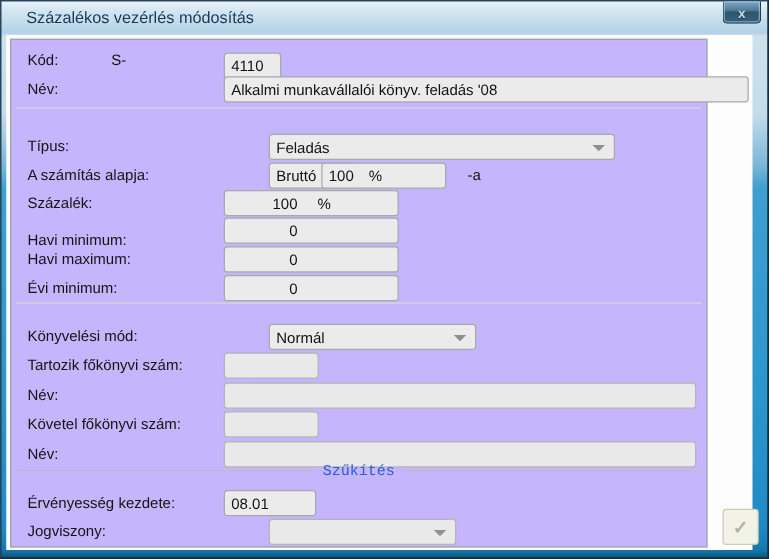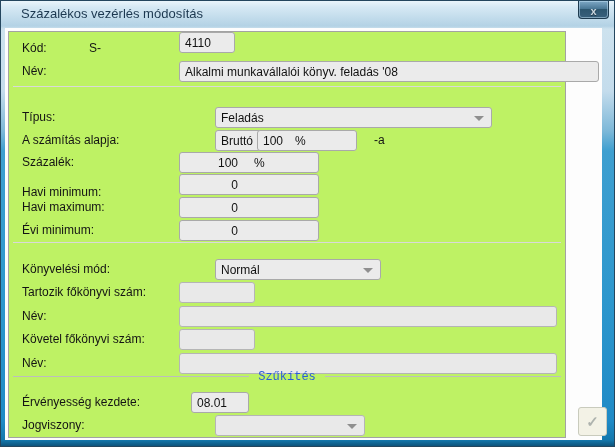--- a/index.html
+++ b/index.html
@@ -28,21 +28,21 @@
   .close-btn span{
     font-size:11px;font-weight:bold;color:#ccd8e0;line-height:16px;
     text-shadow:0 1px 1px rgba(0,0,0,.45);
   }
   .content{
     position:absolute;left:4px;top:27px;width:597px;height:412px;
     background:#fdfdfd;
   }
   .panel{
     position:absolute;left:3px;top:3px;width:558px;height:407px;
-    background:#bef264;border:1px solid #a3a3a3;
+    background:#c4b5fd;border:1px solid #a3a3a3;
   }
   .label{
     position:absolute;left:13px;font-size:12px;color:#141414;
     line-height:21px;white-space:nowrap;
   }
   .field{
     position:absolute;height:21px;background:#ebebeb;
     border:1px solid #a9a9a9;border-radius:3px;
     font-size:12px;color:#111;display:flex;align-items:center;
     padding:0 5px;white-space:nowrap;overflow:hidden;
@@ -82,21 +82,21 @@
     <div class="close-btn">
       <span>x</span>
     </div>
   </div>
 
   <div class="content">
     <div class="panel">
 
       <span class="label" style="top:6px">Kód:</span>
       <span class="label" style="left:80px;top:6px">S-</span>
-      <div class="field" style="left:170px;top:0;width:56px">
+      <div class="field" style="left:170px;top:10px;width:46px">
         <span>4110</span>
       </div>
 
       <span class="label" style="top:29px">Név:</span>
       <div class="field" style="left:170px;top:29px;width:420px">
         <span>Alkalmi munkavállalói könyv. feladás '08</span>
       </div>
 
       <div class="hsep" style="top:54px"></div>
 
@@ -166,21 +166,21 @@
         <span></span>
       </div>
 
       <div class="szukites" style="top:337px">
         <i class="line"></i>
         <span class="text">Szűkítés</span>
         <i class="line"></i>
       </div>
 
       <span class="label" style="top:360px">Érvényesség kezdete:</span>
-      <div class="field" style="left:182px;top:360px;width:58px">
+      <div class="field" style="left:170px;top:360px;width:74px">
         <span>08.01</span>
       </div>
 
       <span class="label" style="top:383px">Jogviszony:</span>
       <div class="field dd empty" style="left:170px;top:383px;width:150px">
         <span></span>
         <i class="arrow"></i>
       </div>
 
     </div>

